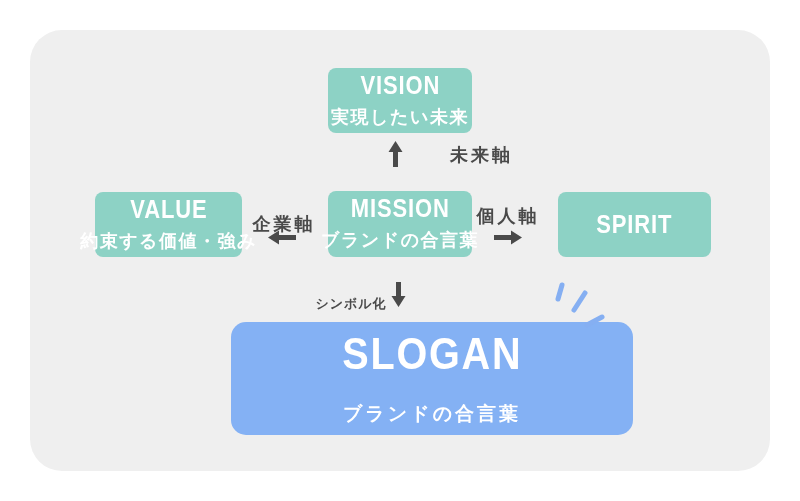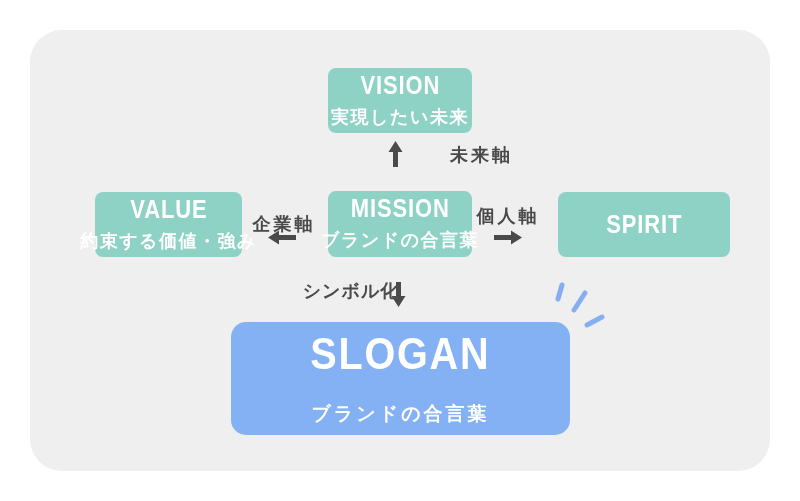--- a/index.html
+++ b/index.html
@@ -52,22 +52,22 @@
   .box-sub {
     font-size: 18px;
     font-weight: bold;
     letter-spacing: 1.5px;
     margin-top: 7px;
     white-space: nowrap;
   }
   .vision  { left: 298px; top: 38px;  width: 144px; height: 65px; }
   .mission { left: 298px; top: 161px; width: 144px; height: 66px; }
   .value   { left: 65px;  top: 162px; width: 147px; height: 65px; }
-  .spirit  { left: 528px; top: 162px; width: 172px; height: 65px; }
-  .slogan  { left: 201px; top: 292px; width: 339px; height: 113px; }
+  .spirit  { left: 528px; top: 162px; width: 153px; height: 65px; }
+  .slogan  { left: 201px; top: 292px; width: 402px; height: 113px; }
   .slogan .box-title {
     font-size: 45px;
     letter-spacing: 2px;
   }
   .slogan .box-sub {
     font-size: 19px;
     letter-spacing: 3px;
     margin-top: 25px;
     font-family: Liberation Mono, monospace;
   }
@@ -76,21 +76,21 @@
     color: var(--arrow, #4a4a4a);
     font-size: 18px;
     font-weight: bold;
     letter-spacing: 3px;
     white-space: nowrap;
     transform: translate(-50%, -50%);
   }
   .lbl-future    { left: 420px; top: 125px; transform: translate(0, -50%); }
   .lbl-corporate { left: 254px; top: 186px; margin-top: 8px; }
   .lbl-personal  { left: 478px; top: 186px; }
-  .lbl-symbolize { left: 321px; top: 261px; font-size: 18px; letter-spacing: 1px; }
+  .lbl-symbolize { left: 321px; top: 274px; font-size: 13px; letter-spacing: 1px; }
   .arrow {
     position: absolute;
     color: var(--arrow, #4a4a4a);
   }
   .arrow-up    { left: 358px; top: 111px; }
   .arrow-down  { left: 361px; top: 252px; }
   .arrow-left  { left: 238px; top: 200px; }
   .arrow-right { left: 464px; top: 200px; }
   .sparkle {
     position: absolute;

